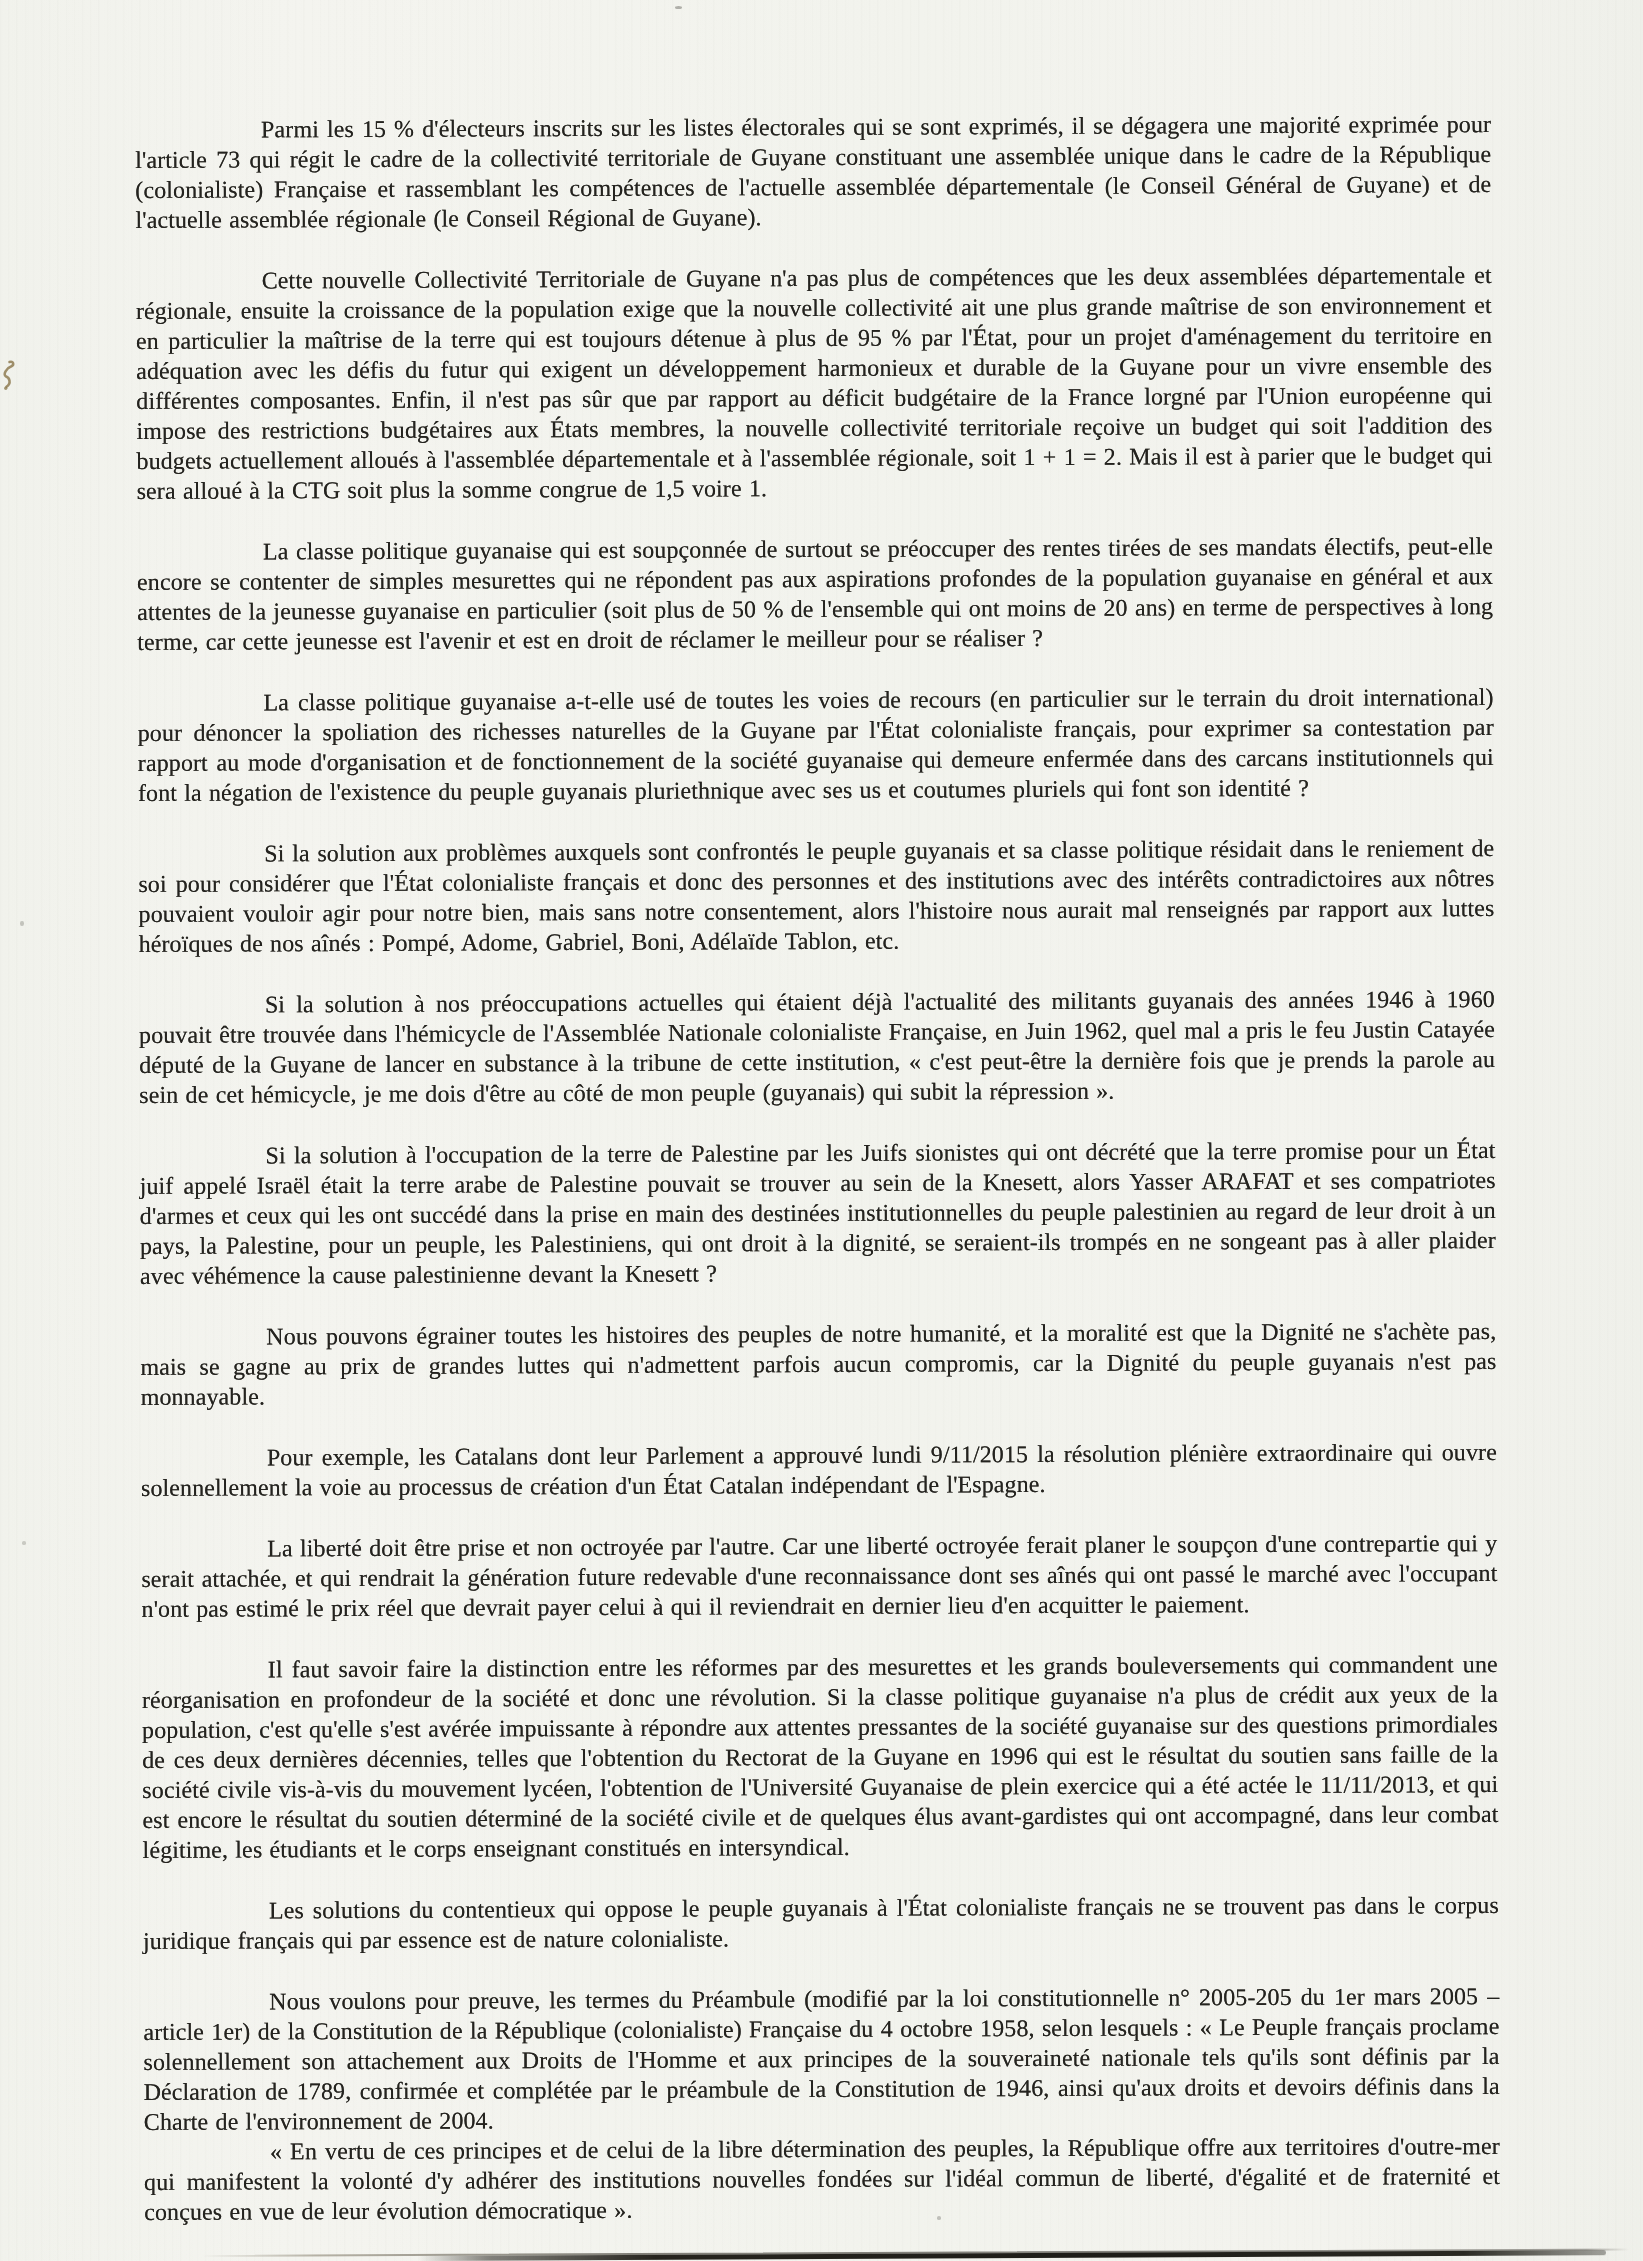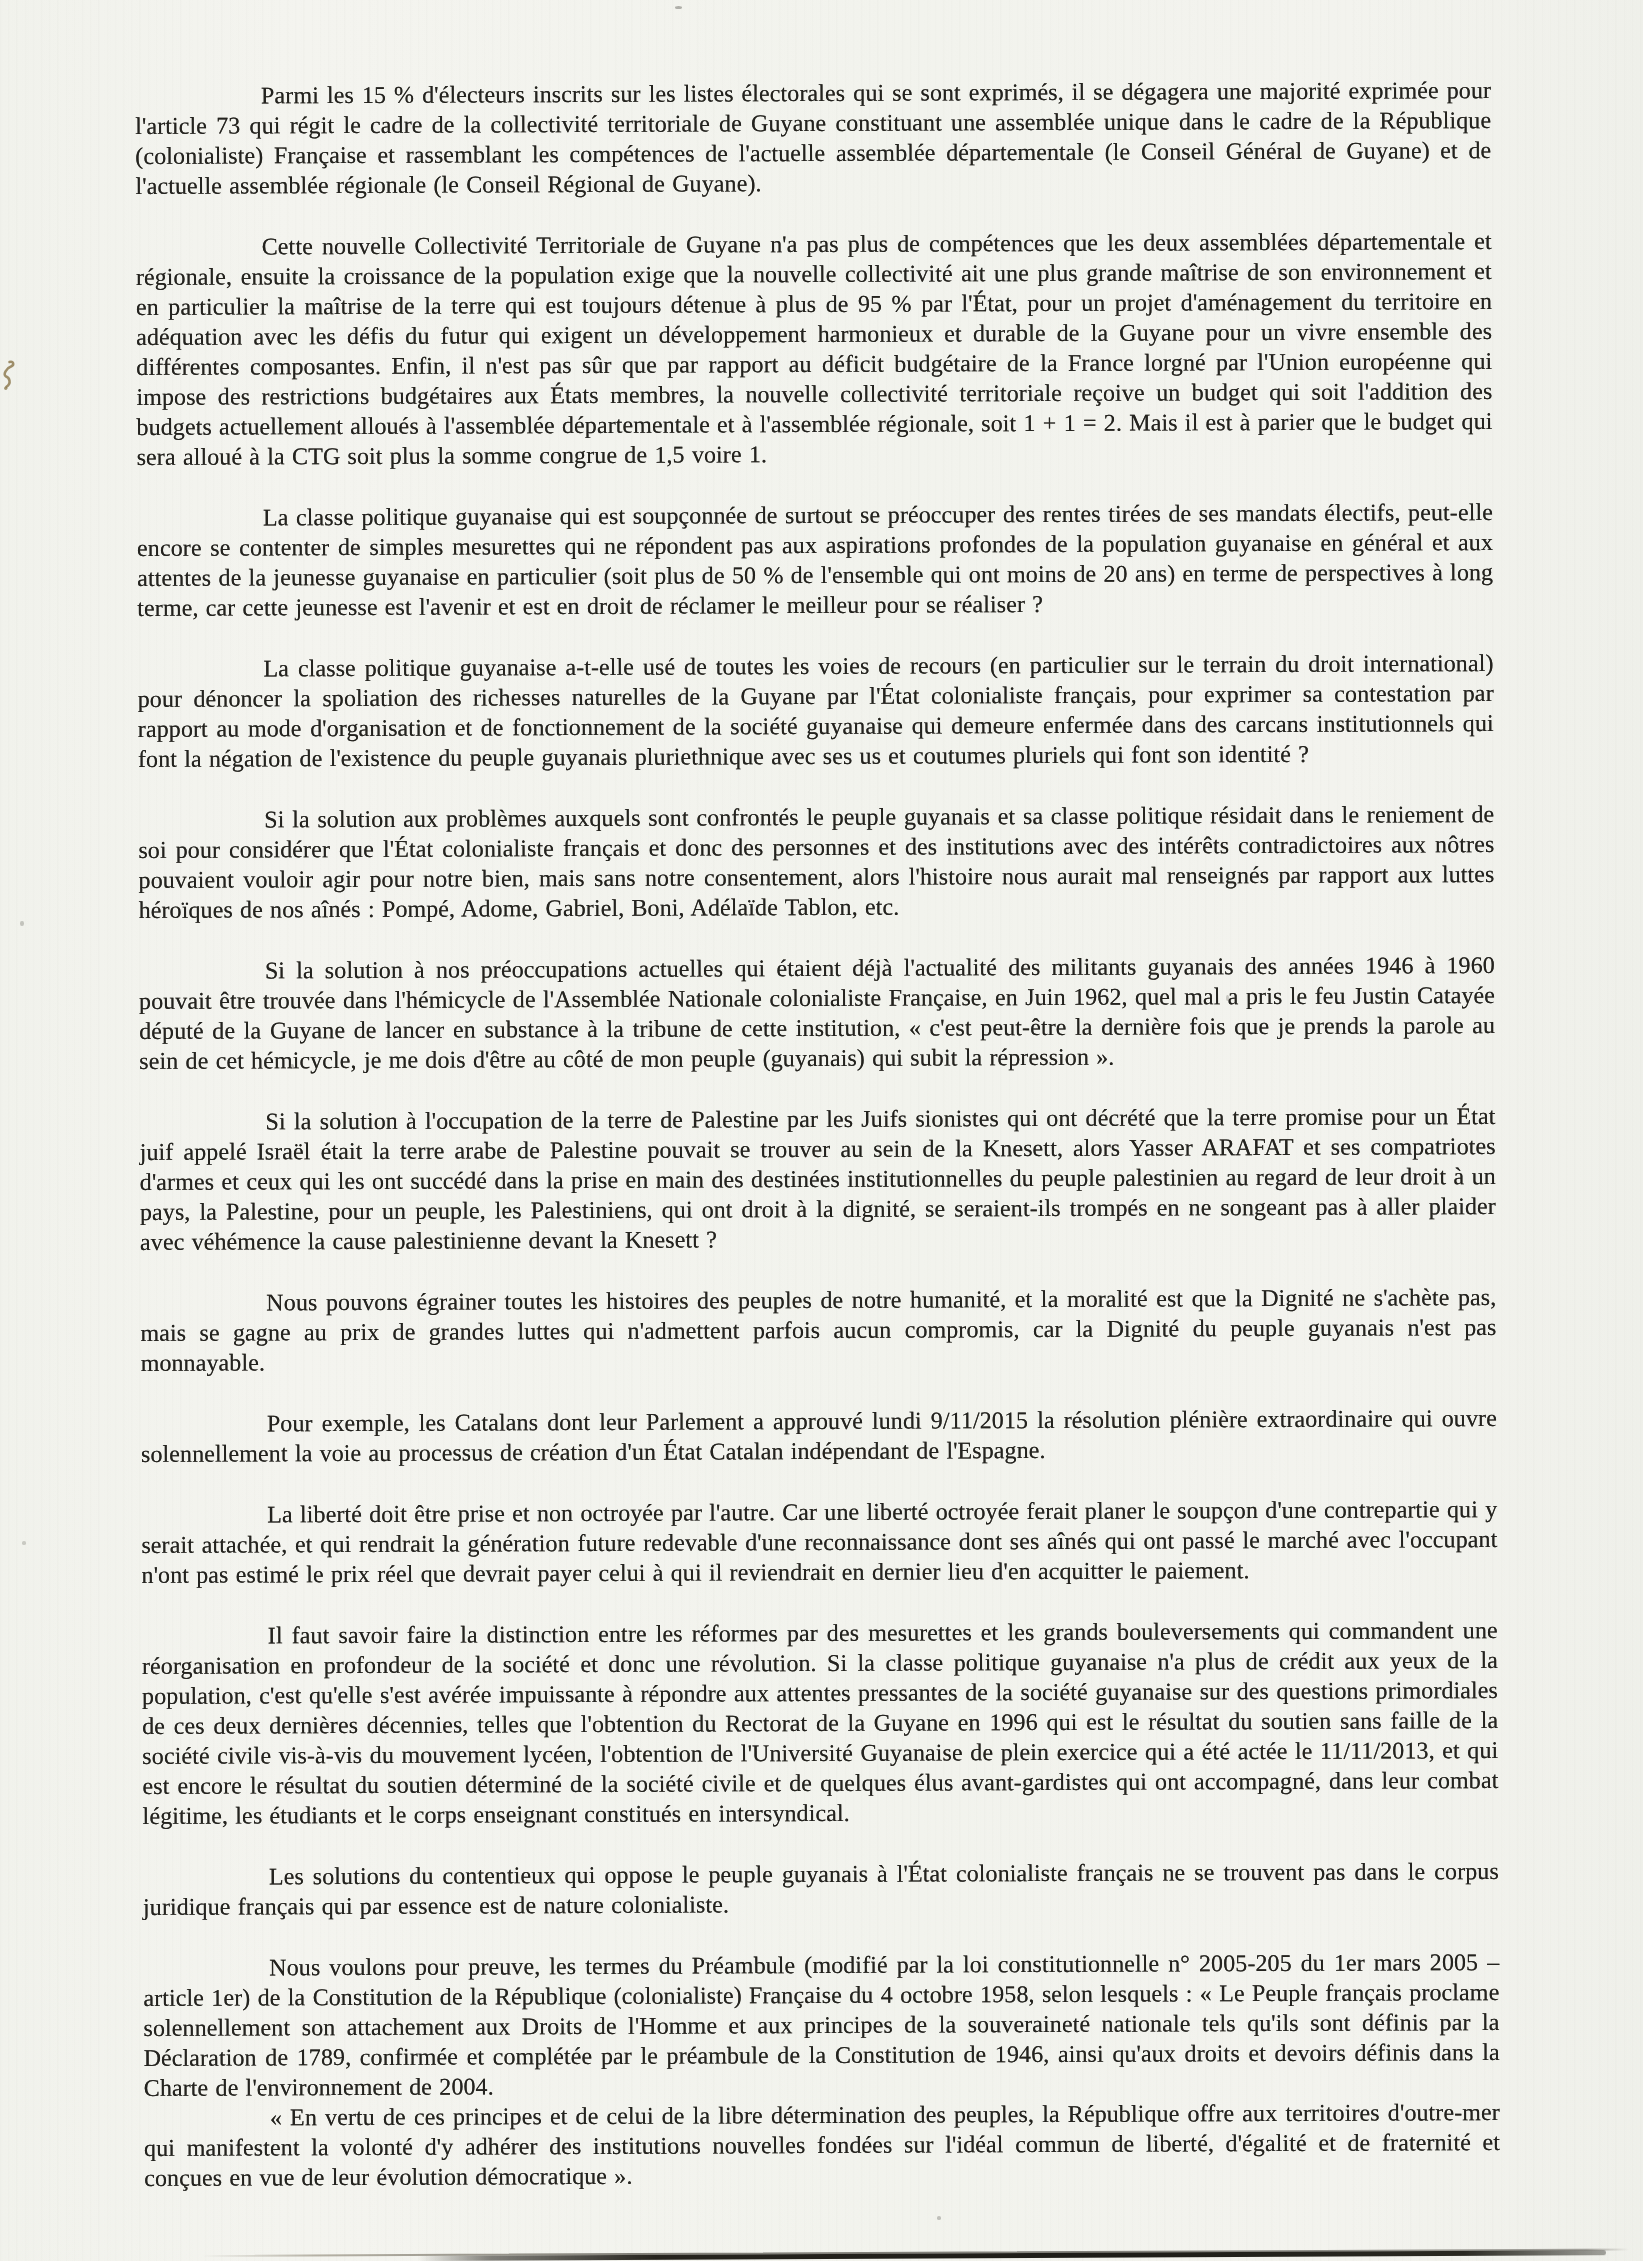--- a/index.html
+++ b/index.html
@@ -17,21 +17,21 @@
         rgba(255,255,255,0.02) 4.5px, rgba(120,120,110,0.0) 8.2px),
       linear-gradient(90deg, #f1f2ec 0%, #f4f4ef 18%, #f2f3ed 55%, #f3f3ee 82%, #eff0ea 100%);
     font-family: "Liberation Serif", "DejaVu Serif", serif;
   }
   .page {
     position: absolute;
     left: 0; top: 0;
     width: 1644px;
     height: 2261px;
     box-sizing: border-box;
-    padding: 78px 153px 0 135px;
+    padding: 112px 153px 0 135px;
   }
   .text-block {
     transform: rotate(-0.25deg);
     transform-origin: 50% 0;
   }
   .text-block p {
     margin: 0 0 31px 0;
     font-size: 24px;
     line-height: 30px;
     color: #24231f;

